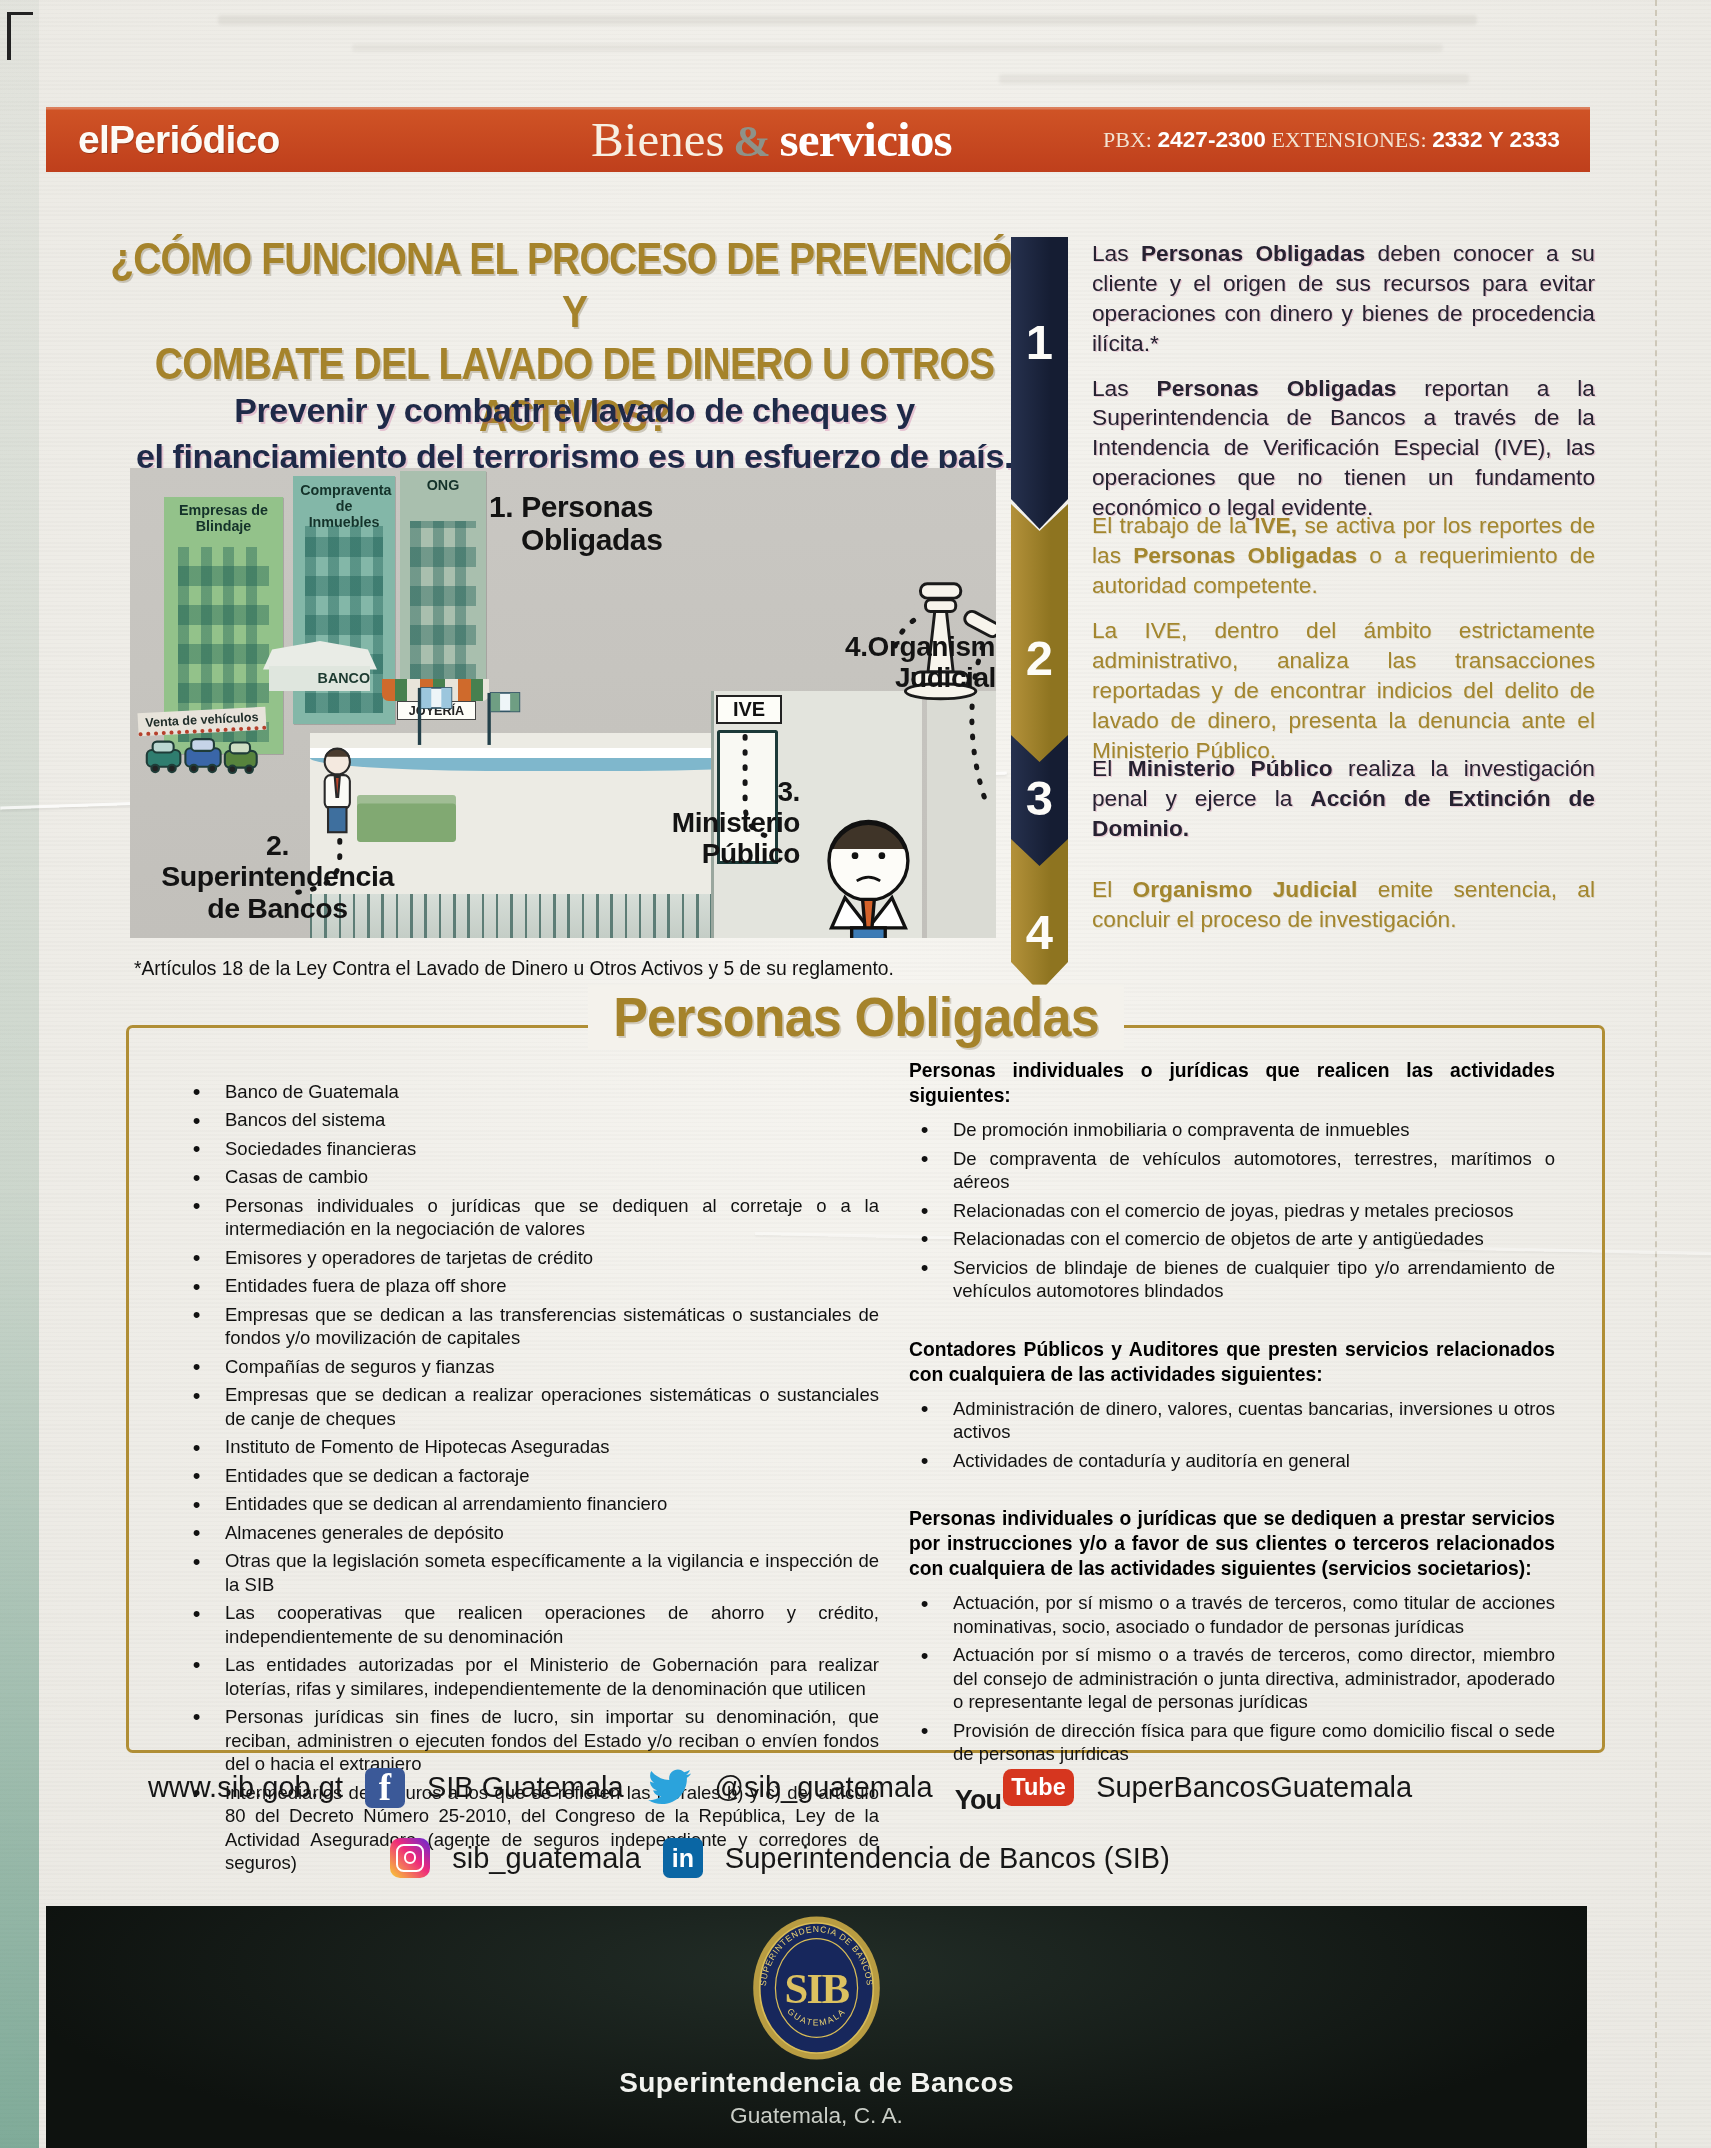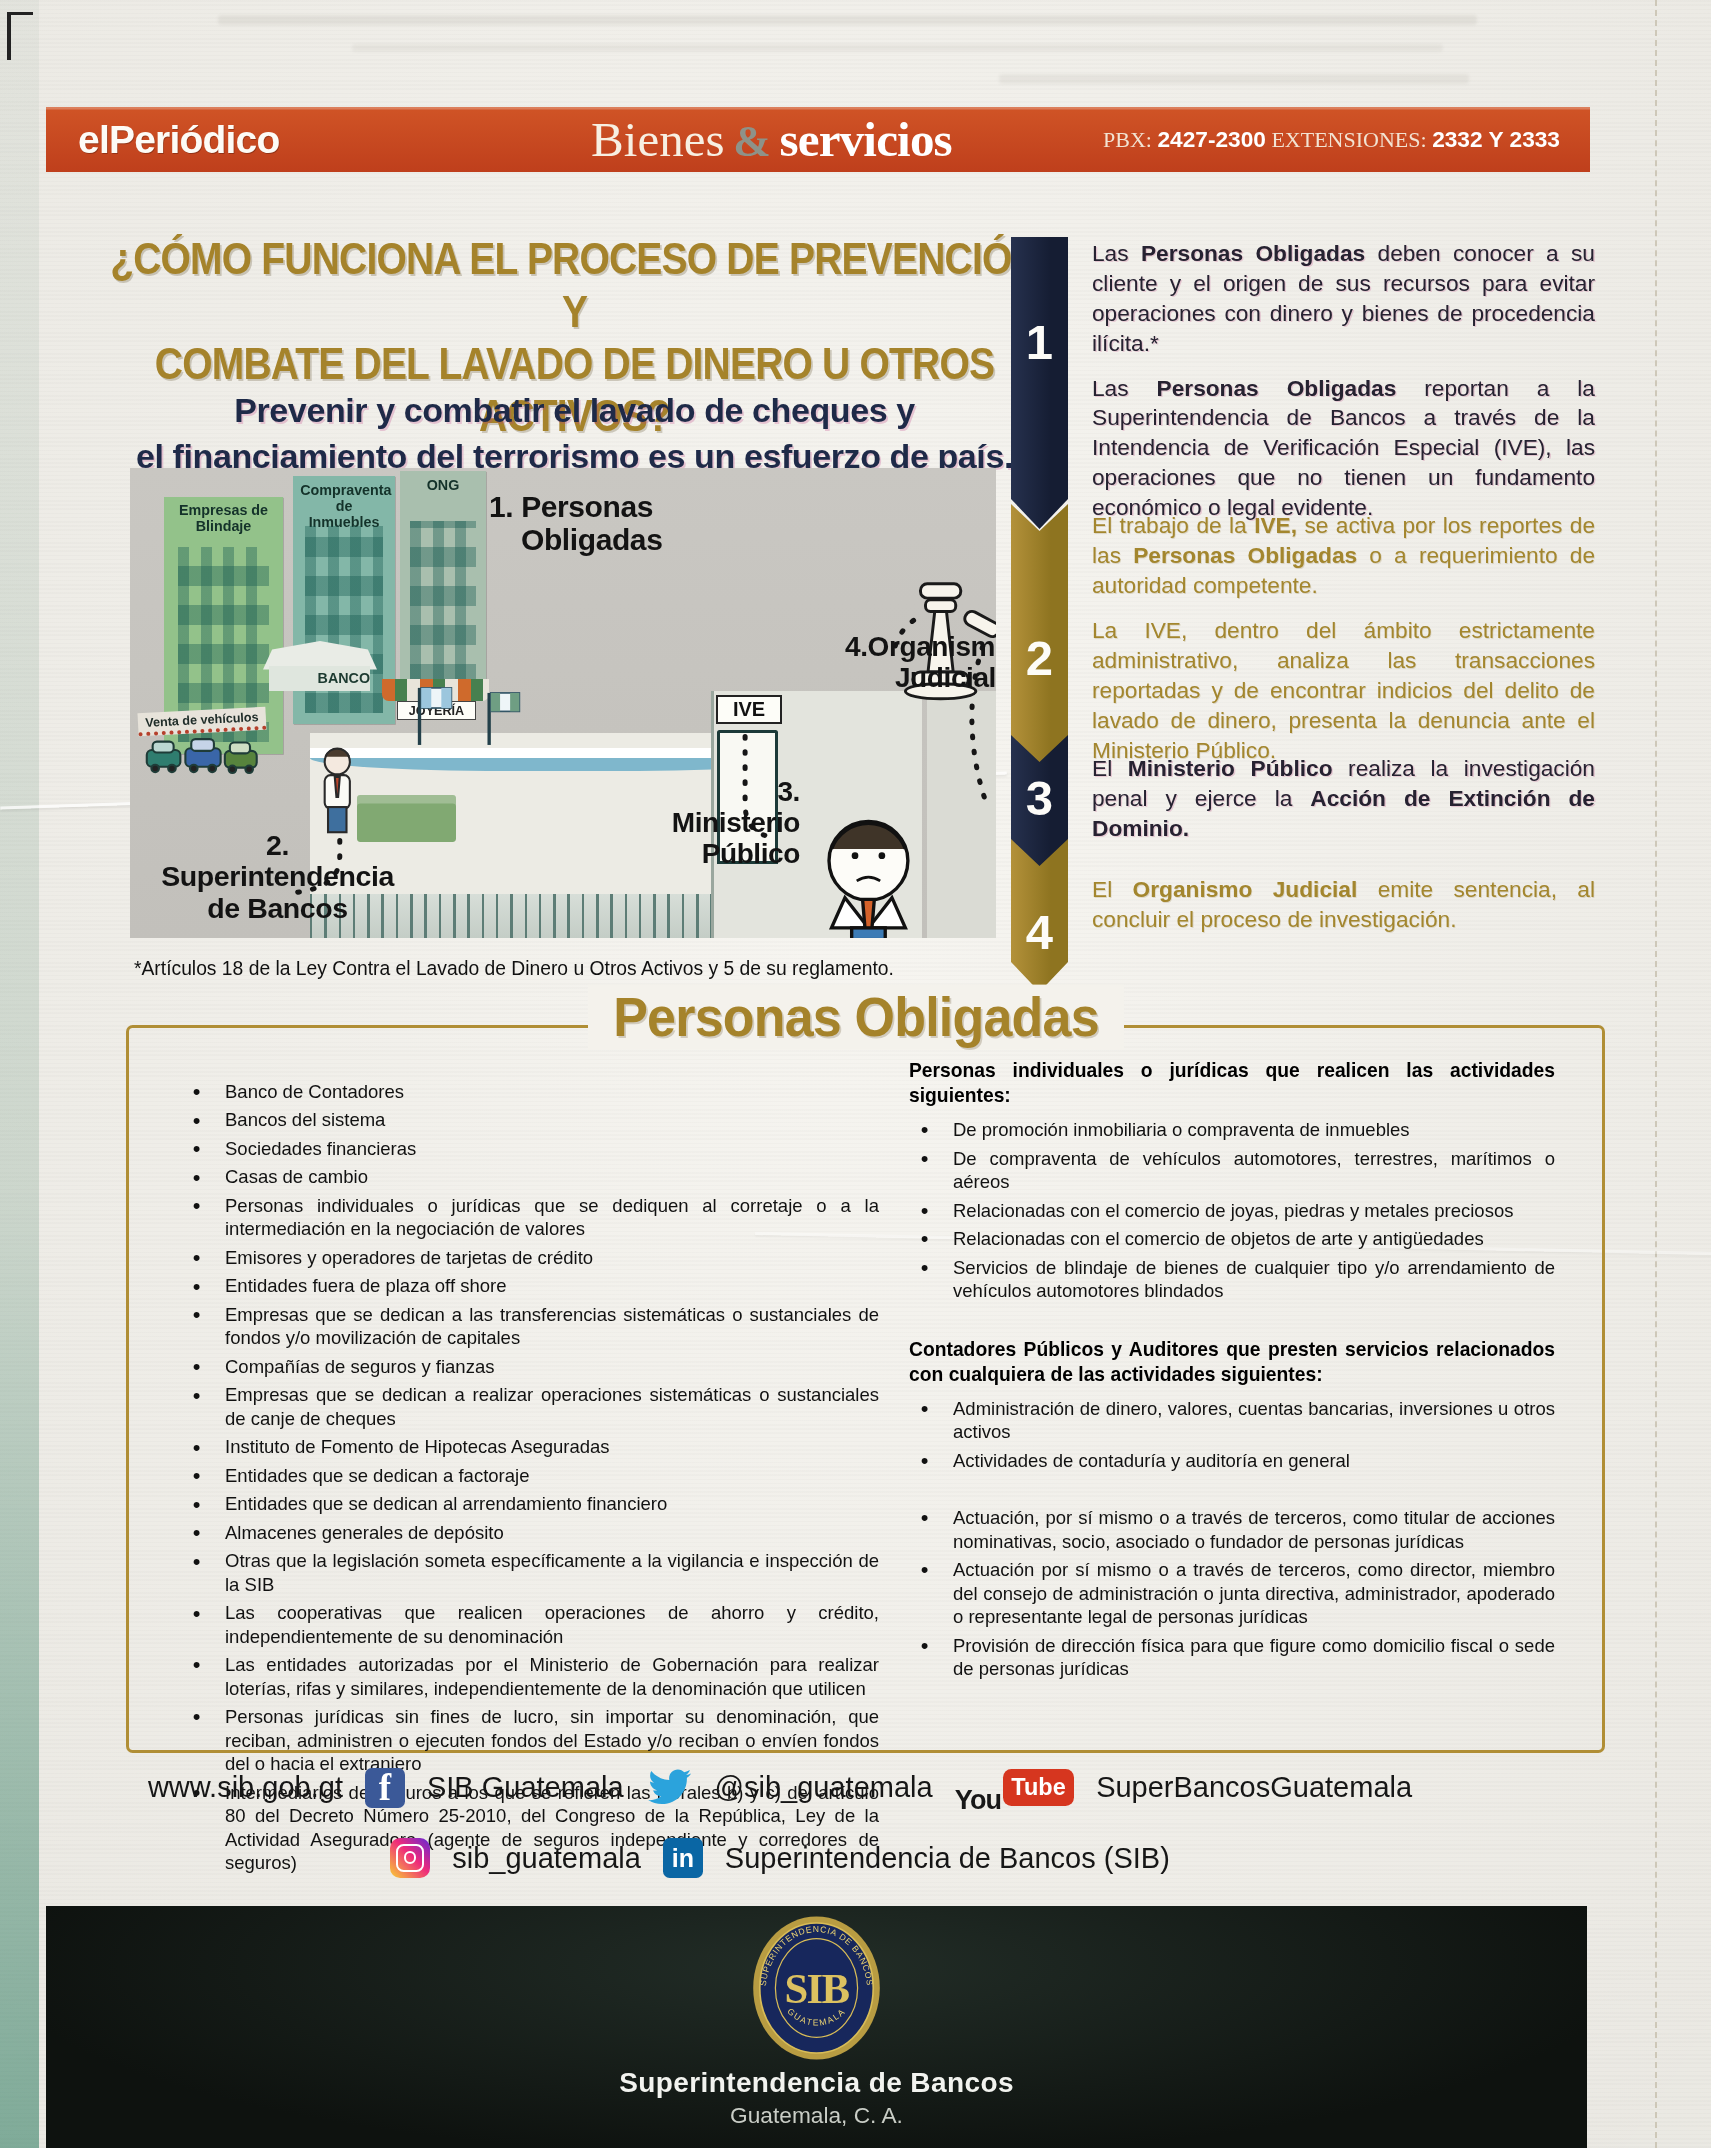--- a/index.html
+++ b/index.html
@@ -307,21 +307,21 @@
       </div>
     <div class="stext t4 ink-gold">
         <p><span>El </span><b>Organismo Judicial</b><span> emite sentencia, al concluir el proceso de investigación.</span></p>
       </div>
   </div>
 
   <div class="po-title"><span>Personas Obligadas</span></div>
   <div class="po-box">
     <div class="po-left">
       <ul class="blist">
-          <li>Banco de Contadores</li>
+          <li>Banco de Guatemala</li>
           <li>Bancos del sistema</li>
           <li>Sociedades financieras</li>
           <li>Casas de cambio</li>
           <li>Personas individuales o jurídicas que se dediquen al corretaje o a la intermediación en la negociación de valores</li>
           <li>Emisores y operadores de tarjetas de crédito</li>
           <li>Entidades fuera de plaza off shore</li>
           <li>Empresas que se dedican a las transferencias sistemáticas o sustanciales de fondos y/o movilización de capitales</li>
           <li>Compañías de seguros y fianzas</li>
           <li>Empresas que se dedican a realizar operaciones sistemáticas o sustanciales de canje de cheques</li>
           <li>Instituto de Fomento de Hipotecas Aseguradas</li>
@@ -347,20 +347,21 @@
           </ul>
         </div>
         <div class="grp">
           <h3>Contadores Públicos y Auditores que presten servicios relacionados con cualquiera de las actividades siguientes:</h3>
           <ul class="blist">
             <li>Administración de dinero, valores, cuentas bancarias, inversiones u otros activos</li>
             <li>Actividades de contaduría y auditoría en general</li>
           </ul>
         </div>
         <div class="grp">
+          <h3>Personas individuales o jurídicas que se dediquen a prestar servicios por instrucciones y/o a favor de sus clientes o terceros relacionados con cualquiera de las actividades siguientes (servicios societarios):</h3>
           <ul class="blist">
             <li>Actuación, por sí mismo o a través de terceros, como titular de acciones nominativas, socio, asociado o fundador de personas jurídicas</li>
             <li>Actuación por sí mismo o a través de terceros, como director, miembro del consejo de administración o junta directiva, administrador, apoderado o representante legal de personas jurídicas</li>
             <li>Provisión de dirección física para que figure como domicilio fiscal o sede de personas jurídicas</li>
           </ul>
         </div>
       </div>
   </div>
 
   <div class="social">

